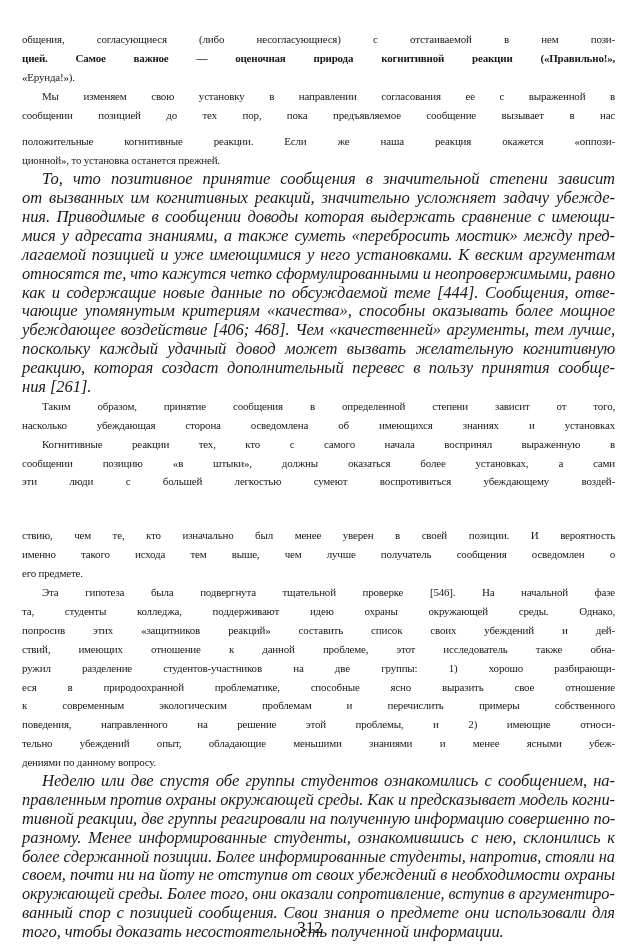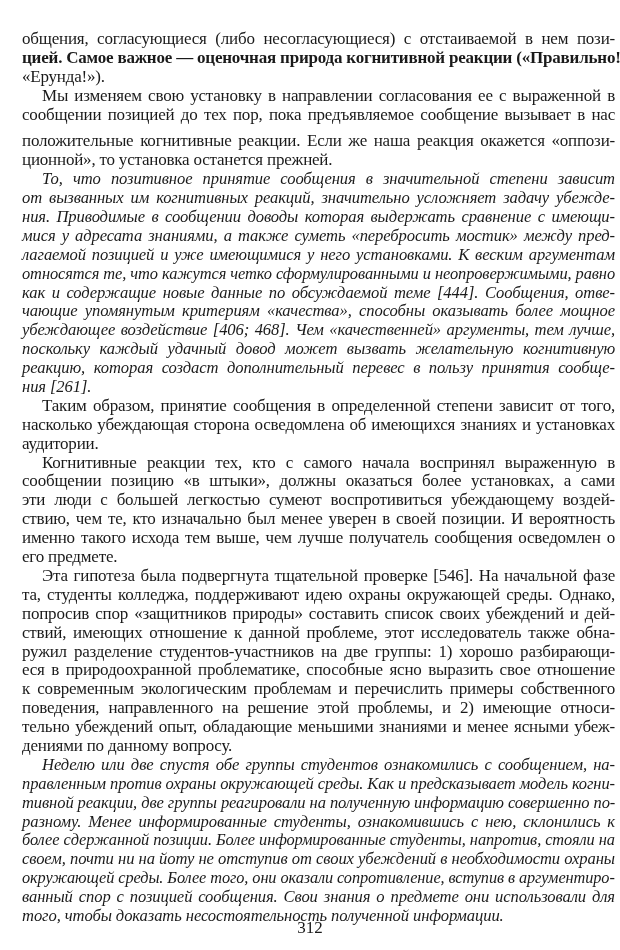--- a/index.html
+++ b/index.html
@@ -4,21 +4,21 @@
 <style>
   html, body { margin: 0; padding: 0; background: #ffffff; }
   body { width: 620px; height: 950px; position: relative; overflow: hidden; }
   .page { position: absolute; left: 22px; top: 30px; width: 593px; }
   .para { margin: 0; }
   .line {
     display: block;
     height: 18.9px;
     line-height: 18.9px;
     font-family: "Liberation Serif", serif;
-    font-size: 17px;
+    font-size: 11px;
     color: #1a1a1a;
     white-space: nowrap;
     text-align: justify;
     text-align-last: justify;
     letter-spacing: -0.2px;
   }
   .line.last { text-align-last: left; }
   .line.first { text-indent: 20px; }
   .para.italic .line { font-style: italic; font-size: 16.6px; letter-spacing: -0.1px; }
   .page-number {
@@ -52,34 +52,33 @@
       <span class="line" style="display: block;">как и содержащие новые данные по обсуждаемой теме [444]. Сообщения, отве-</span>
       <span class="line" style="display: block;">чающие упомянутым критериям «качества», способны оказывать более мощное</span>
       <span class="line" style="display: block;">убеждающее воздействие [406; 468]. Чем «качественней» аргументы, тем лучше,</span>
       <span class="line" style="display: block;">поскольку каждый удачный довод может вызвать желательную когнитивную</span>
       <span class="line" style="display: block;">реакцию, которая создаст дополнительный перевес в пользу принятия сообще-</span>
       <span class="line last" style="display: block;">ния [261].</span>
     </div>
     <div class="para">
       <span class="line first" style="display: block;">Таким образом, принятие сообщения в определенной степени зависит от того,</span>
       <span class="line" style="display: block;">насколько убеждающая сторона осведомлена об имеющихся знаниях и установках</span>
-      <span class="line last" style="display: block;">аудитории.</span>
     </div>
     <div class="para">
       <span class="line first" style="display: block;">Когнитивные реакции тех, кто с самого начала воспринял выраженную в</span>
       <span class="line" style="display: block;">сообщении позицию «в штыки», должны оказаться более установках, а сами</span>
       <span class="line" style="display: block;">эти люди с большей легкостью сумеют воспротивиться убеждающему воздей-</span>
-      <span class="line" style="display: block;">ствию, чем те, кто изначально был менее уверен в своей позиции. И вероятность</span>
+      <span class="line" style="display: block; margin-top: 35px;">ствию, чем те, кто изначально был менее уверен в своей позиции. И вероятность</span>
       <span class="line" style="display: block;">именно такого исхода тем выше, чем лучше получатель сообщения осведомлен о</span>
       <span class="line last" style="display: block;">его предмете.</span>
     </div>
     <div class="para">
       <span class="line first" style="display: block;">Эта гипотеза была подвергнута тщательной проверке [546]. На начальной фазе</span>
       <span class="line" style="display: block;">та, студенты колледжа, поддерживают идею охраны окружающей среды. Однако,</span>
-      <span class="line" style="display: block;">попросив спор «защитников природы» составить список своих убеждений и дей-</span>
+      <span class="line" style="display: block;">попросив этих «защитников реакций» составить список своих убеждений и дей-</span>
       <span class="line" style="display: block;">ствий, имеющих отношение к данной проблеме, этот исследователь также обна-</span>
       <span class="line" style="display: block;">ружил разделение студентов-участников на две группы: 1) хорошо разбирающи-</span>
       <span class="line" style="display: block;">еся в природоохранной проблематике, способные ясно выразить свое отношение</span>
       <span class="line" style="display: block;">к современным экологическим проблемам и перечислить примеры собственного</span>
       <span class="line" style="display: block;">поведения, направленного на решение этой проблемы, и 2) имеющие относи-</span>
       <span class="line" style="display: block;">тельно убеждений опыт, обладающие меньшими знаниями и менее ясными убеж-</span>
       <span class="line last" style="display: block;">дениями по данному вопросу.</span>
     </div>
     <div class="para italic">
       <span class="line first" style="display: block;">Неделю или две спустя обе группы студентов ознакомились с сообщением, на-</span>

